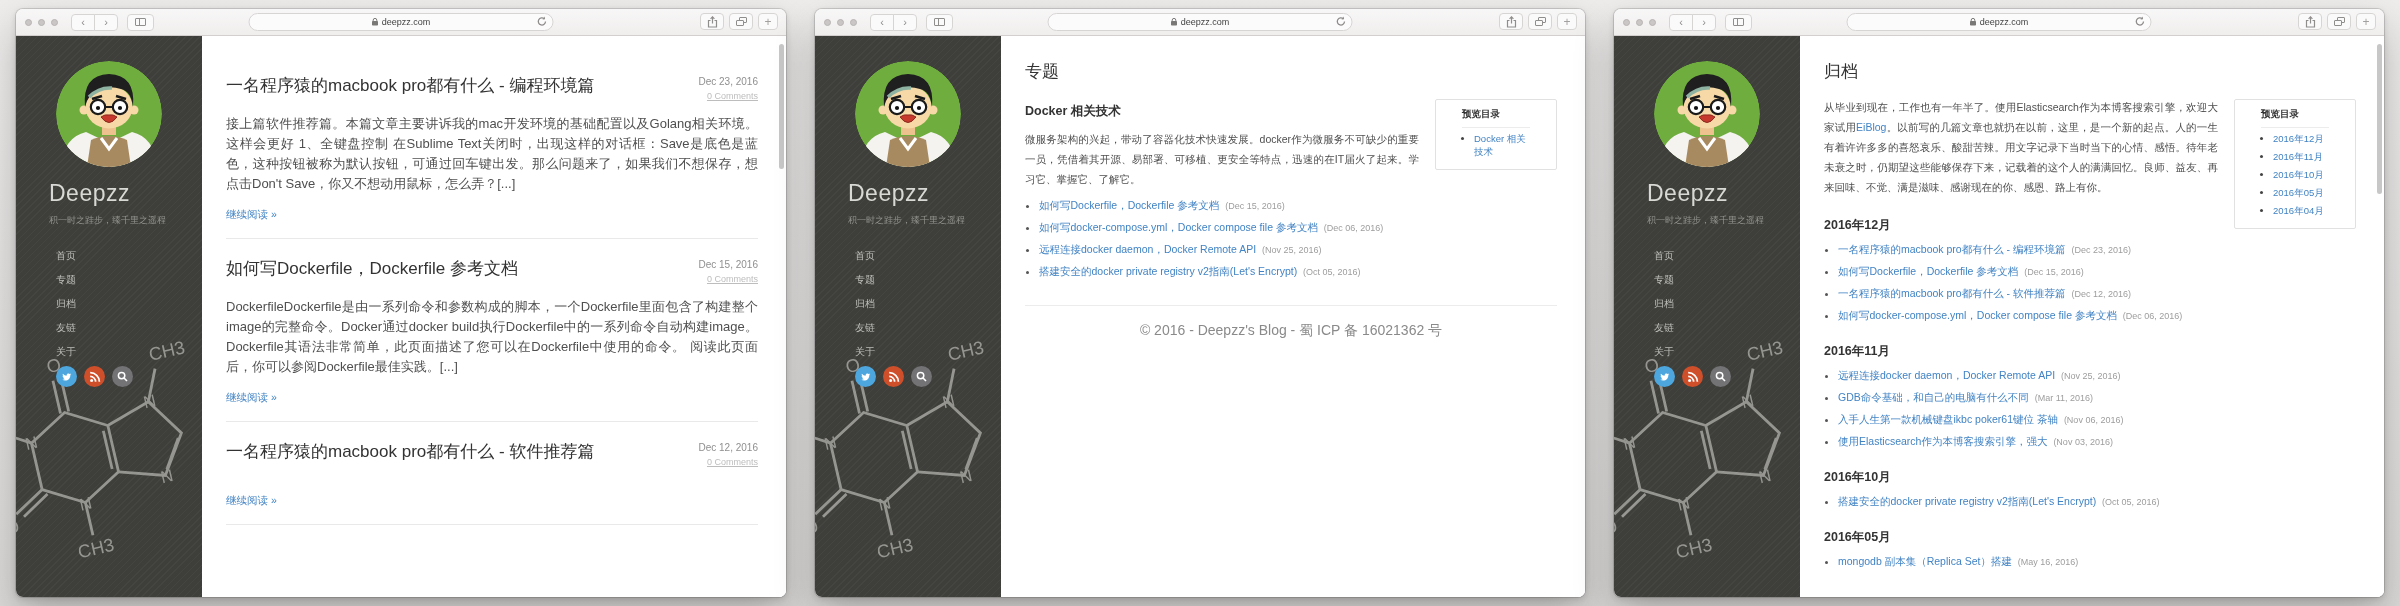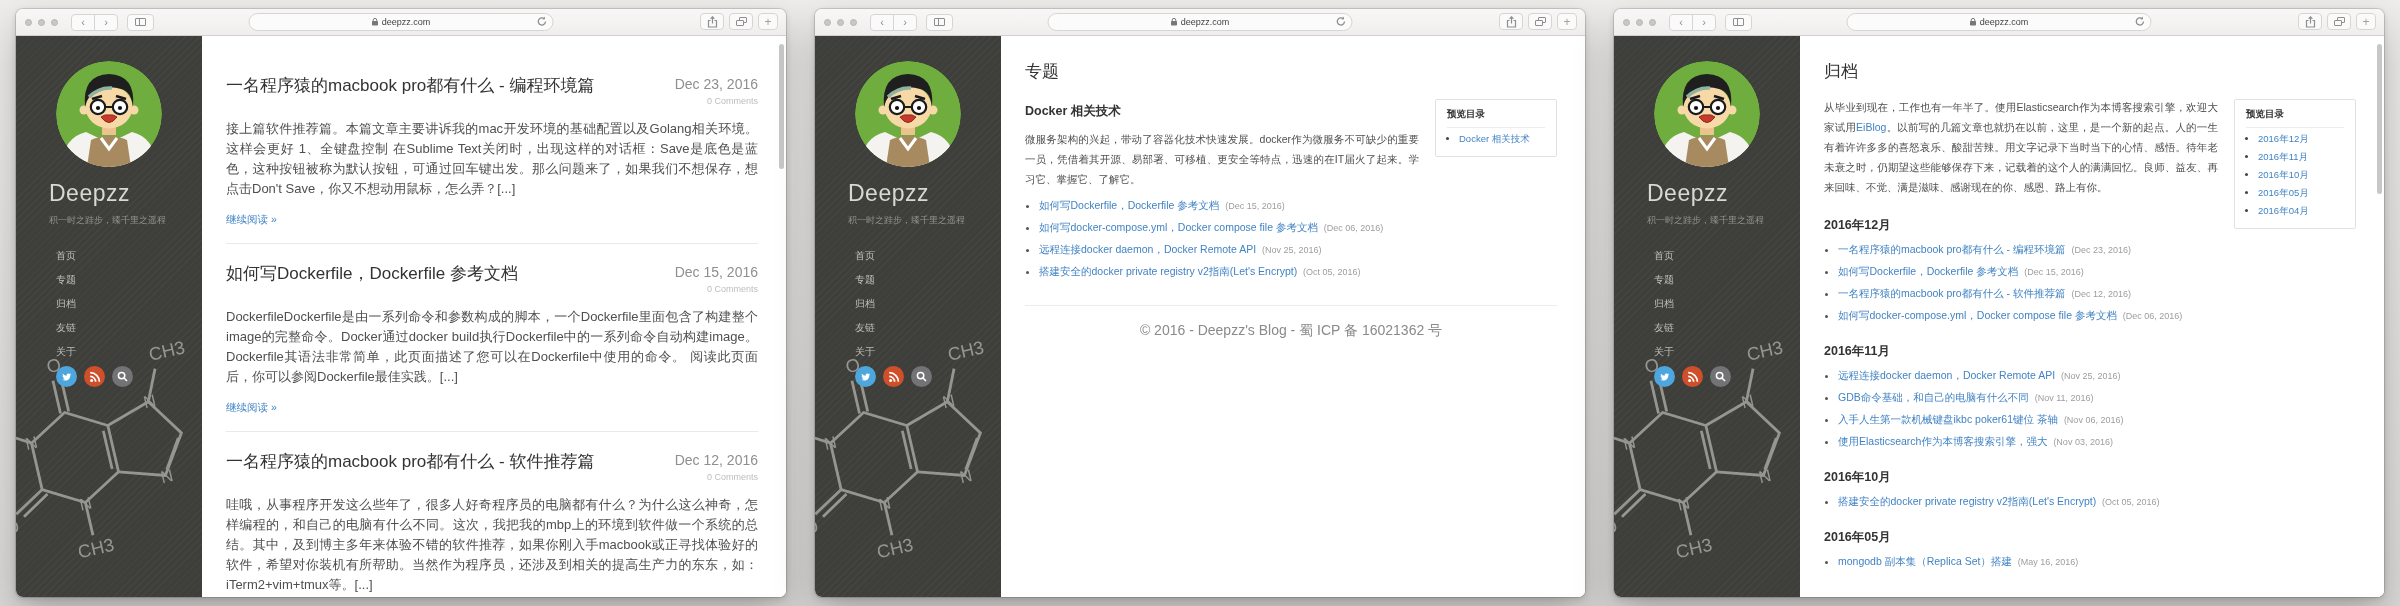--- a/index.html
+++ b/index.html
@@ -70,28 +70,28 @@
   .sic{width:21px;height:21px;border-radius:50%;display:flex;align-items:center;justify-content:center;cursor:pointer;}
   .sic.tw{background:#4da7de}.sic.rss{background:#cf4f2b}.sic.se{background:#737376}
   .molecule{position:absolute; left:-28px; top:298px; width:238px; opacity:.55; transform:rotate(-13deg); z-index:1;}
   
   .main{flex:1; background:#fff; padding:20px 28px 0 24px; overflow:hidden; color:#4e4e4e;}
   .art{padding:2px 0 16px;}
   .art + hr, .art-sep{border:none;border-top:1px solid #e9e9e9;margin:0;}
   .art-head{overflow:hidden; margin-bottom:13px; padding-top:16px;}
   .art-title{float:left; font-size:17px; font-weight:400; color:#333; max-width:420px; cursor:pointer;}
   .art-meta{float:right; text-align:right; padding-top:2px;}
-  .art-date{font-size:14px; color:#8f8f8f; display:block;}
-  .art-com{font-size:9px; color:#bdbdbd; display:block; margin-top:4px;}
+  .art-date{font-size:10px; color:#8f8f8f; display:block;}
+  .art-com{font-size:9px; color:#bdbdbd; display:block; margin-top:4px;text-decoration:underline;}
   .excerpt{clear:both; font-size:13px; line-height:20px; color:#4f4f4f; text-align:justify;}
   .more{display:inline-block; margin-top:14px; font-size:10.5px; color:#4183c4; text-decoration:none; cursor:pointer;}
   .page-title{font-size:17px; font-weight:400; color:#333; margin:4px 0 14px;}
   .preview{
     float:right; width:122px; border:1px solid #e1e1e1; border-radius:2px;
-    background:#fff; padding:8px 11px 5px; margin:2px 0 4px 16px;
+    background:#fff; padding:8px 26px 5px; margin:2px 0 4px 16px;
   }
   .preview h4{font-size:9.5px; font-weight:700; color:#333; padding-bottom:6px; border-bottom:1px solid #ececec; margin-bottom:5px;}
   .preview ul{margin-left:12px;}
   .preview li{font-size:9.5px; margin:5px 0; color:#444;}
   .preview li a{color:#4183c4; text-decoration:none; cursor:pointer;}
   .intro{font-size:10.5px; line-height:20px; color:#4f4f4f; text-align:justify;}
   .intro a{color:#4183c4; text-decoration:none; cursor:pointer;}
   .sec-h{font-size:12.5px; font-weight:700; color:#333; margin:20px 0 9px; clear:left;}
   .post-list{margin:0 0 0 14px;}
   .post-list li{font-size:10.5px; margin:8px 0; color:#555;}
@@ -278,21 +278,20 @@
       </article>
       <hr class="art-sep">
       <article class="art">
         <div class="art-head">
           <h2 class="art-title">一名程序猿的macbook pro都有什么 - 软件推荐篇</h2>
           <div class="art-meta">
             <span class="art-date">Dec 12, 2016</span>
             <span class="art-com">0 Comments</span>
           </div>
         </div>
-        <p class="excerpt">哇哦，从事程序开发这么些年了，很多人好奇程序员的电脑都有什么？为什么这么神奇，怎样编程的，和自己的电脑有什么不同。这次，我把我的mbp上的环境到软件做一个系统的总结。其中，及到博主多年来体验不错的软件推荐，如果你刚入手macbook或正寻找体验好的软件，希望对你装机有所帮助。当然作为程序员，还涉及到相关的提高生产力的东东，如：iTerm2+vim+tmux等。[...]</p>
         <a class="more">继续阅读 »</a>
       </article>
       <hr class="art-sep">
     </main>
     <div class="thumb" style="top:8px;height:125px"></div>
   </div>
 </div>
 
 <div class="win w2">
   <div class="toolbar">
@@ -484,21 +483,21 @@
       <ul class="post-list">
         <li><a>一名程序猿的macbook pro都有什么 - 编程环境篇</a> <span class="post-date">(Dec 23, 2016)</span></li>
         <li><a>如何写Dockerfile，Dockerfile 参考文档</a> <span class="post-date">(Dec 15, 2016)</span></li>
         <li><a>一名程序猿的macbook pro都有什么 - 软件推荐篇</a> <span class="post-date">(Dec 12, 2016)</span></li>
         <li><a>如何写docker-compose.yml，Docker compose file 参考文档</a> <span class="post-date">(Dec 06, 2016)</span></li>
       </ul>
 
       <h3 class="sec-h">2016年11月</h3>
       <ul class="post-list">
         <li><a>远程连接docker daemon，Docker Remote API</a> <span class="post-date">(Nov 25, 2016)</span></li>
-        <li><a>GDB命令基础，和自己的电脑有什么不同</a> <span class="post-date">(Nov 11, 2016)</span></li>
+        <li><a>GDB命令基础，和自己的电脑有什么不同</a> <span class="post-date">(Mar 11, 2016)</span></li>
         <li><a>入手人生第一款机械键盘ikbc poker61键位 茶轴</a> <span class="post-date">(Nov 06, 2016)</span></li>
         <li><a>使用Elasticsearch作为本博客搜索引擎，强大</a> <span class="post-date">(Nov 03, 2016)</span></li>
       </ul>
 
       <h3 class="sec-h">2016年10月</h3>
       <ul class="post-list">
         <li><a>搭建安全的docker private registry v2指南(Let's Encrypt)</a> <span class="post-date">(Oct 05, 2016)</span></li>
       </ul>
 
       <h3 class="sec-h">2016年05月</h3>

